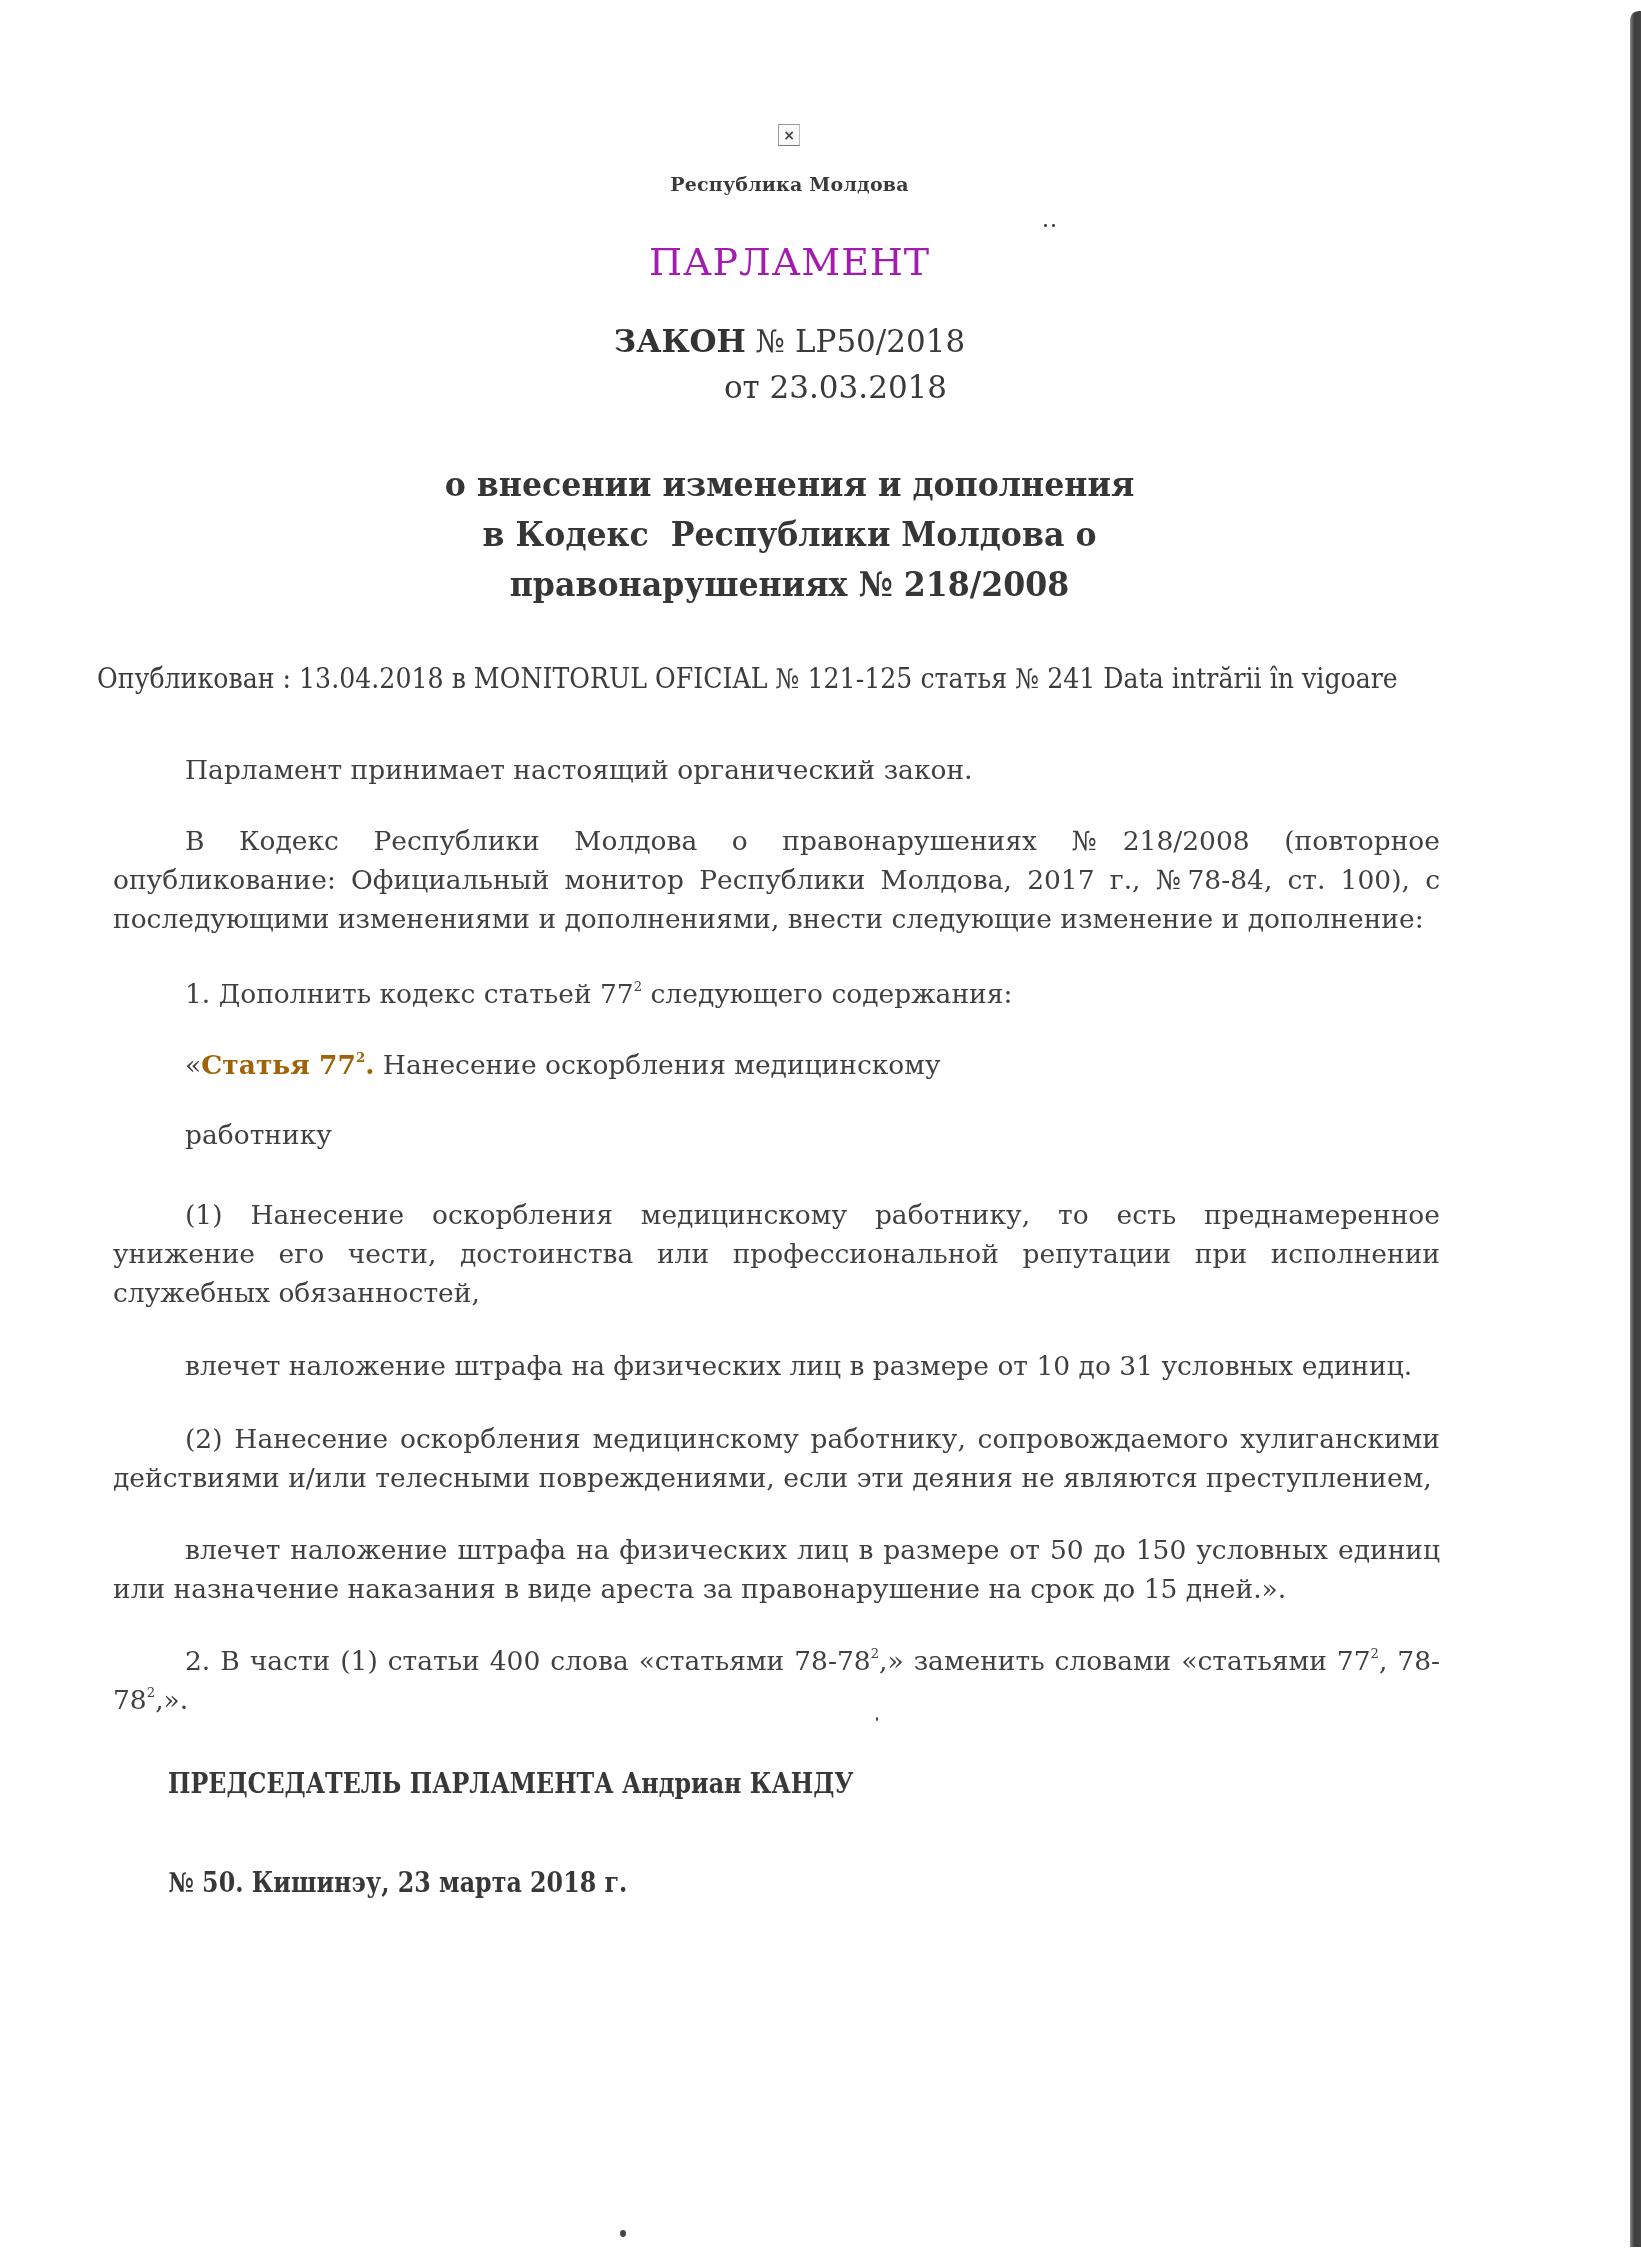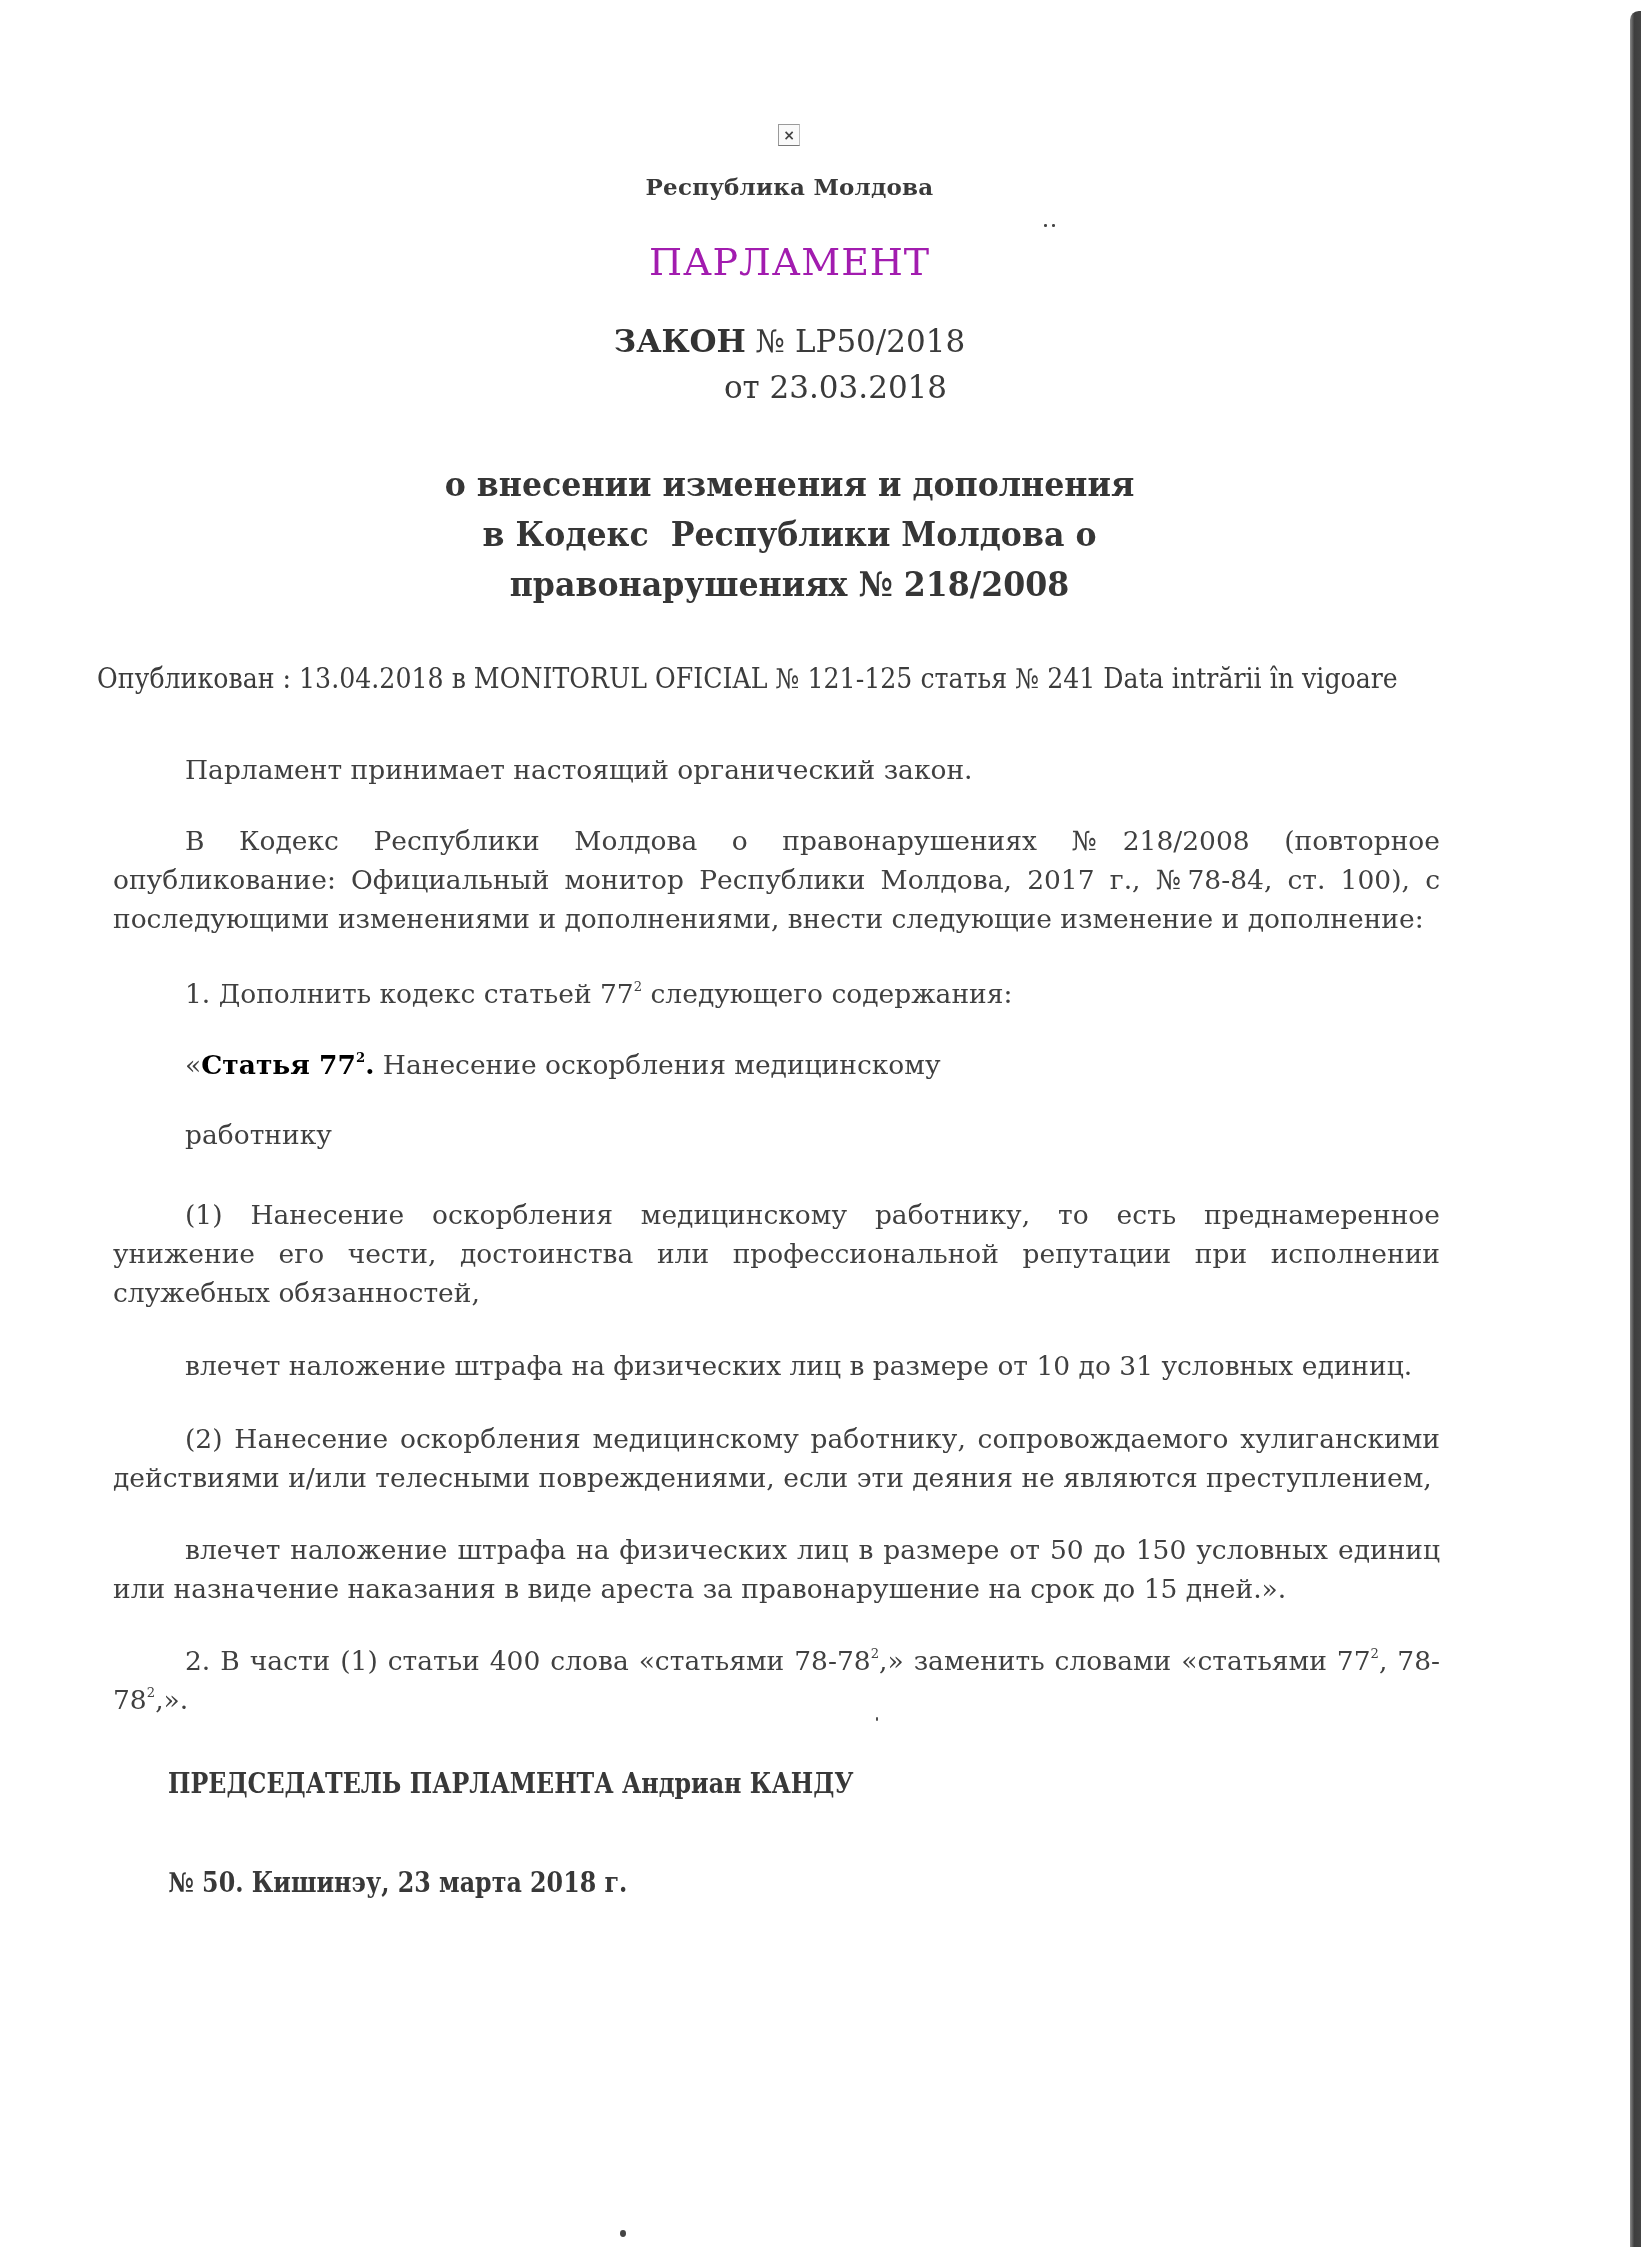--- a/index.html
+++ b/index.html
@@ -16,21 +16,21 @@
   }
   .abs { position: absolute; }
   .center { left: 0; width: 1579px; text-align: center; }
   .logo {
     position: absolute; left: 778px; top: 124px; width: 22px; height: 22px;
     border: 0.9px solid #9a9a9a; border-right-color: #bdbdbd; border-bottom: 1.8px solid #777;
     box-sizing: border-box; display: flex; align-items: center; justify-content: center;
     font-family: "DejaVu Sans", sans-serif; font-size: 14px; font-weight: bold; color: #444;
     background: #fafafa;
   }
-  .h-republic { top: 173px; font-size: 23px; font-weight: bold; letter-spacing: 0.2px; }
+  .h-republic { top: 173px; font-size: 19px; font-weight: bold; letter-spacing: 0.2px; }
   .h-parliament { top: 240px; font-size: 38px; font-weight: normal; letter-spacing: 0.9px; color: #a21caf; }
   .h-law { top: 323px; font-size: 31px; }
   .h-law b { font-weight: bold; color: #333; }
   .h-date { top: 369px; font-size: 31px; margin-left: 46px; }
   .title { top: 459px; font-size: 34px; font-weight: bold; line-height: 50px; color: #363636;
            font-family: "DejaVu Serif", serif; transform: scaleX(0.93); transform-origin: 790px 0; }
   .published { left: 97px; top: 663px; font-size: 27px; white-space: nowrap; color: #3c3c3c;
                transform: scaleX(0.935); transform-origin: 0 0; }
   .body-text {
     position: absolute; left: 97px; width: 1359px;
@@ -75,21 +75,21 @@
 
 <div class="body-text" style="top:805px;">
   <p class="indent">В Кодекс Республики Молдова о правонарушениях №218/2008 (повторное опубликование: Официальный монитор Республики Молдова, 2017 г., №78-84, ст. 100), с последующими изменениями и дополнениями, внести следующие изменение и дополнение:</p>
 </div>
 
 <div class="body-text" style="top:958px;">
   <p class="indent"><span>1. Дополнить кодекс статьей 77</span><sup>2</sup><span> следующего содержания:</span></p>
 </div>
 
 <div class="body-text" style="top:1029px;">
-  <p class="pad-left" style="text-align:left;"><span>«</span><b style="color:#000000;"><span>Статья 77</span><sup>2</sup><span>.</span></b><span> Нанесение оскорбления медицинскому</span></p>
+  <p class="pad-left" style="text-align:left;"><span>«</span><b style="color:#a16207;"><span>Статья 77</span><sup>2</sup><span>.</span></b><span> Нанесение оскорбления медицинскому</span></p>
 </div>
 
 <div class="body-text" style="top:1099px;">
   <p class="pad-left" style="text-align:left;">работнику</p>
 </div>
 
 <div class="body-text" style="top:1179px;">
   <p class="indent">(1) Нанесение оскорбления медицинскому работнику, то есть преднамеренное унижение его чести, достоинства или профессиональной репутации при исполнении служебных обязанностей,</p>
 </div>
 

